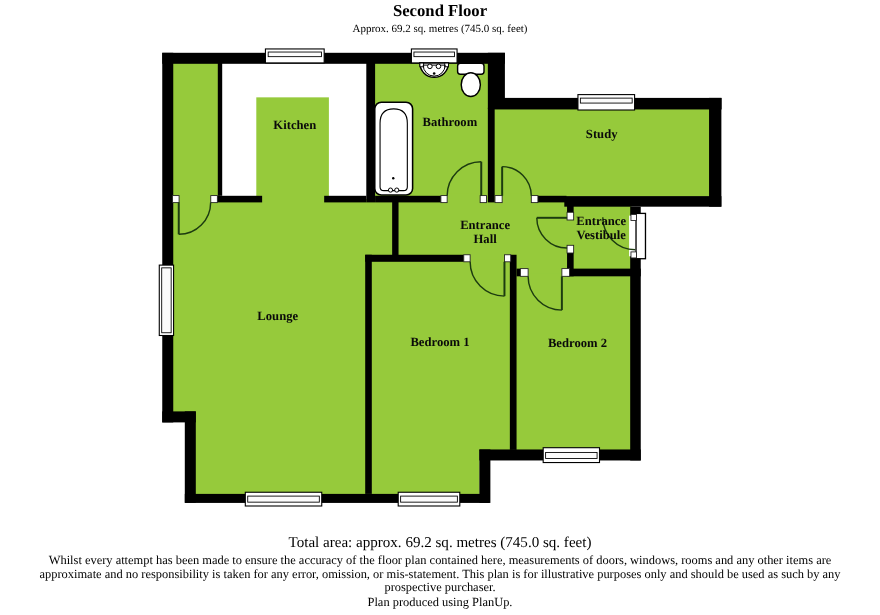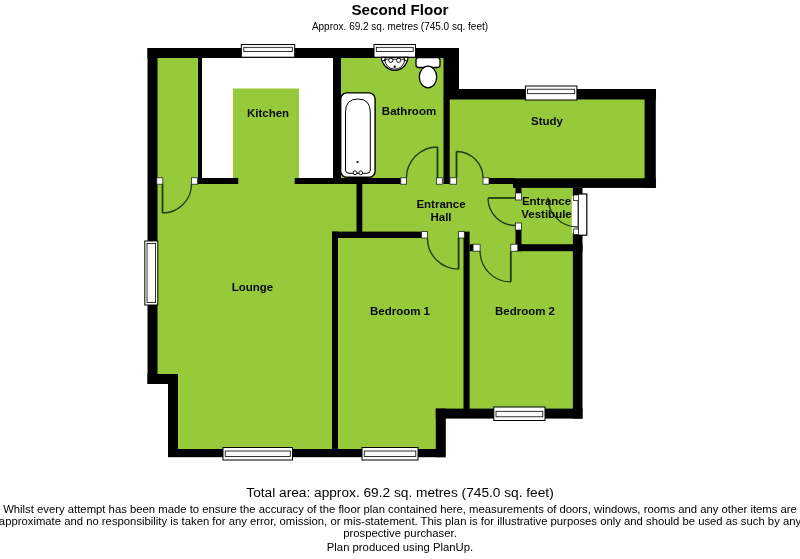--- a/index.html
+++ b/index.html
@@ -1,16 +1,16 @@
 <!DOCTYPE html>
 <html><head>
 <meta charset="utf-8">
 <style>
   html,body{margin:0;padding:0;background:#ffffff;}
-  .page{position:relative;width:800px;height:559px;font-family:Liberation Sans, sans-serif;}
+  .page{position:relative;width:800px;height:559px;font-family:Liberation Serif, serif;}
   svg{display:block;}
 </style>
 </head>
 <body>
 <div class="page">
 <svg width="800" height="559" viewBox="0 0 800 559" xmlns="http://www.w3.org/2000/svg">
 
   <rect x="0" y="0" width="800" height="559" fill="#ffffff"></rect>
 
   <text x="400" y="14.6" font-size="15.2" font-weight="bold" fill="#000000" text-anchor="middle">Second Floor</text>

